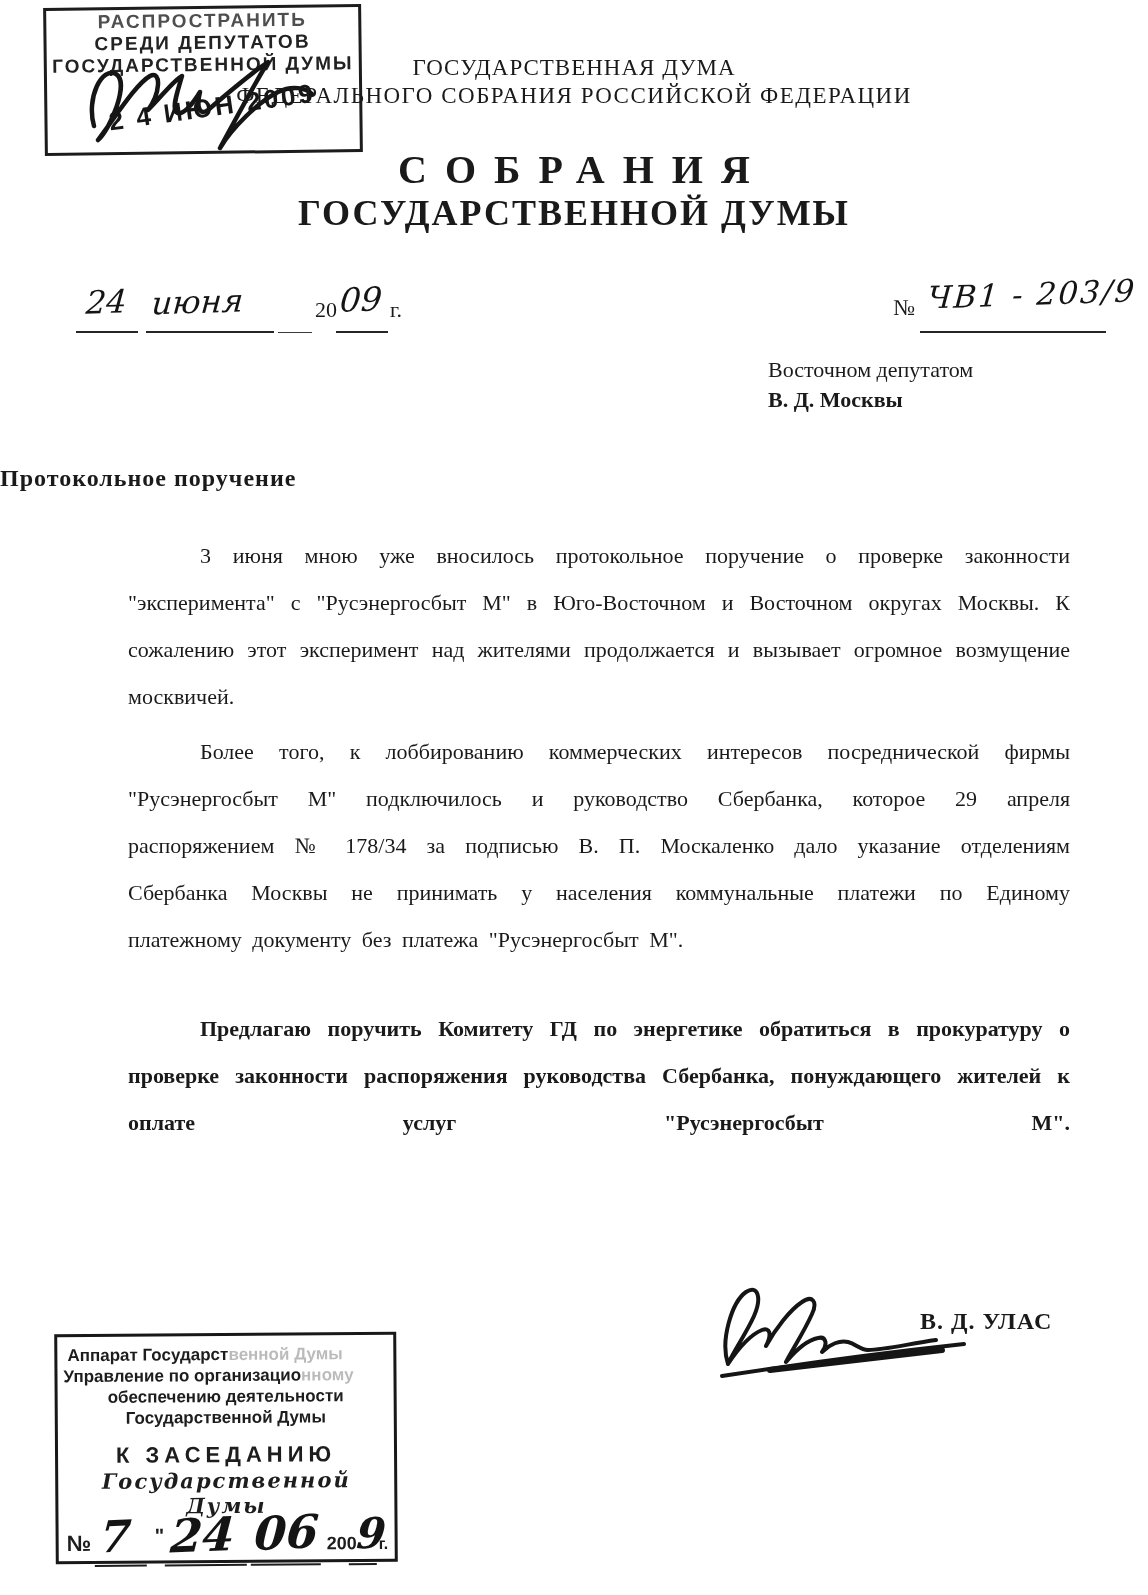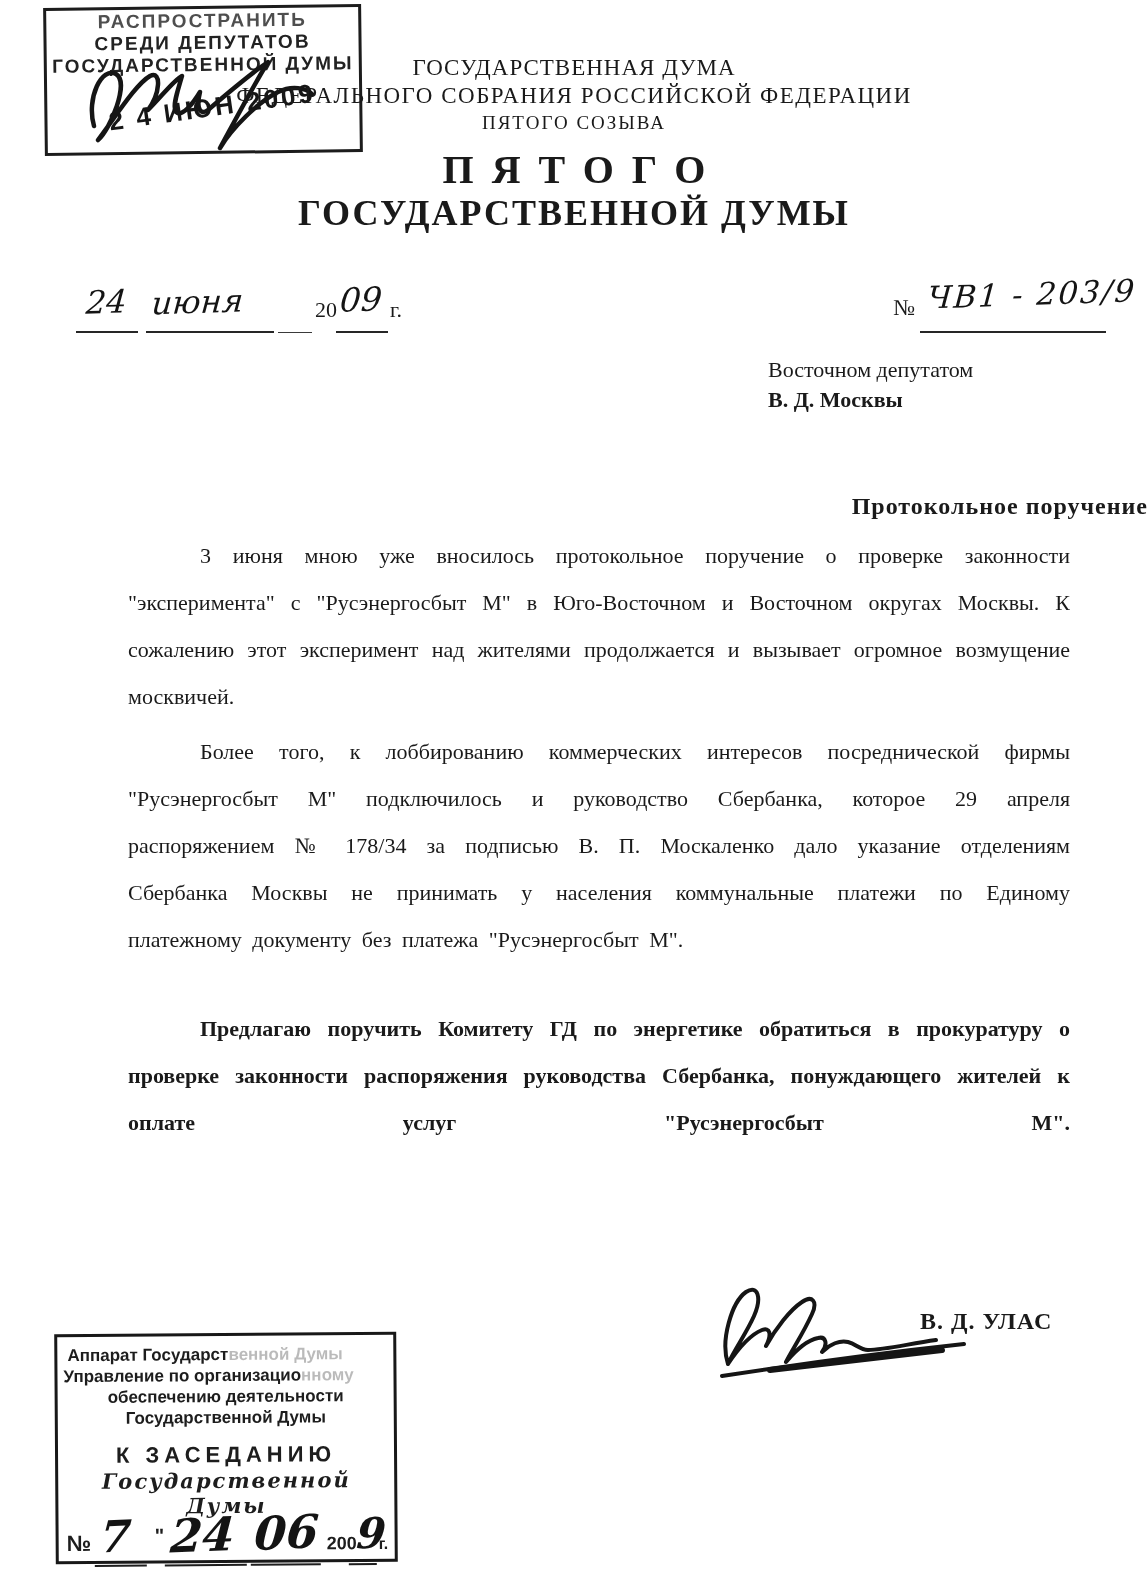--- a/index.html
+++ b/index.html
@@ -54,21 +54,21 @@
   .dl-month{position:absolute;left:152px;top:283px;font-size:32px;}
   .dl-y20{position:absolute;left:315px;top:297px;font-size:22px;}
   .dl-y09{position:absolute;left:340px;top:280px;font-size:33px;}
   .dl-g{position:absolute;left:390px;top:297px;font-size:22px;}
   .num-label{position:absolute;left:893px;top:295px;font-size:23px;}
   .num-val{position:absolute;left:928px;top:276px;font-size:31px;letter-spacing:2px;}
   
   .submitted{position:absolute;left:768px;top:355px;font-size:22px;line-height:30px;}
   .submitted .b{font-weight:bold;}
   
-  .doc-title{position:absolute;left:0;top:493px;width:100%;text-align:right;
+  .doc-title{position:absolute;left:0;top:465px;width:100%;text-align:left;
     font-size:24px;font-weight:bold;letter-spacing:1px;}
   .body-text{
     position:absolute;left:120px;top:524px;width:958px;
     font-size:22px;line-height:47px;
     text-align:justify;word-spacing:5px;
   }
   .body-text p{margin:8px;text-indent:72px;}
   .body-text p.p3{margin-top:42px;font-weight:bold;text-align-last:justify;}
   
   .sig-main{position:absolute;left:710px;top:1284px;width:265px;height:110px;}
@@ -114,22 +114,21 @@
   </div>
   <div class="stamp-date">2 4 ИЮН 2009</div>
   <span class="sig-top">
     <svg width="260" height="110" viewBox="0 0 260 110">
       <path d="M14,78 C6,50 22,18 36,26 C50,34 30,82 18,92 C36,68 56,36 70,28 C82,22 80,46 68,62 C82,48 94,32 102,28 C98,42 92,58 96,64 C102,70 114,54 120,44 C116,60 120,68 128,62 C142,50 170,26 188,14 C172,40 152,78 140,100 C152,80 178,54 198,44 C212,37 226,40 232,46" stroke-width="4.5"></path>
     </svg>
   </span>
 
   <div class="head org1">ГОСУДАРСТВЕННАЯ ДУМА</div>
   <div class="head org2">ФЕДЕРАЛЬНОГО СОБРАНИЯ РОССИЙСКОЙ ФЕДЕРАЦИИ</div>
-  <div class="head org3">ПЯТОГО СОЗЫВА</div>
-  <div class="head role">ПЯТОГО</div>
+  <div class="head role">СОБРАНИЯ</div>
   <div class="head duma">ГОСУДАРСТВЕННОЙ ДУМЫ</div>
 
   <span class="hand dl-day">24</span>
   <span class="rule" style="left:76px;top:331px;width:62px;"></span>
   <span class="hand dl-month">июня</span>
   <span class="rule" style="left:146px;top:331px;width:128px;"></span>
   <span class="rule light" style="left:278px;top:332px;width:34px;"></span>
   <span class="dl-y20">20</span>
   <span class="hand dl-y09">09</span>
   <span class="rule" style="left:336px;top:331px;width:52px;"></span>

